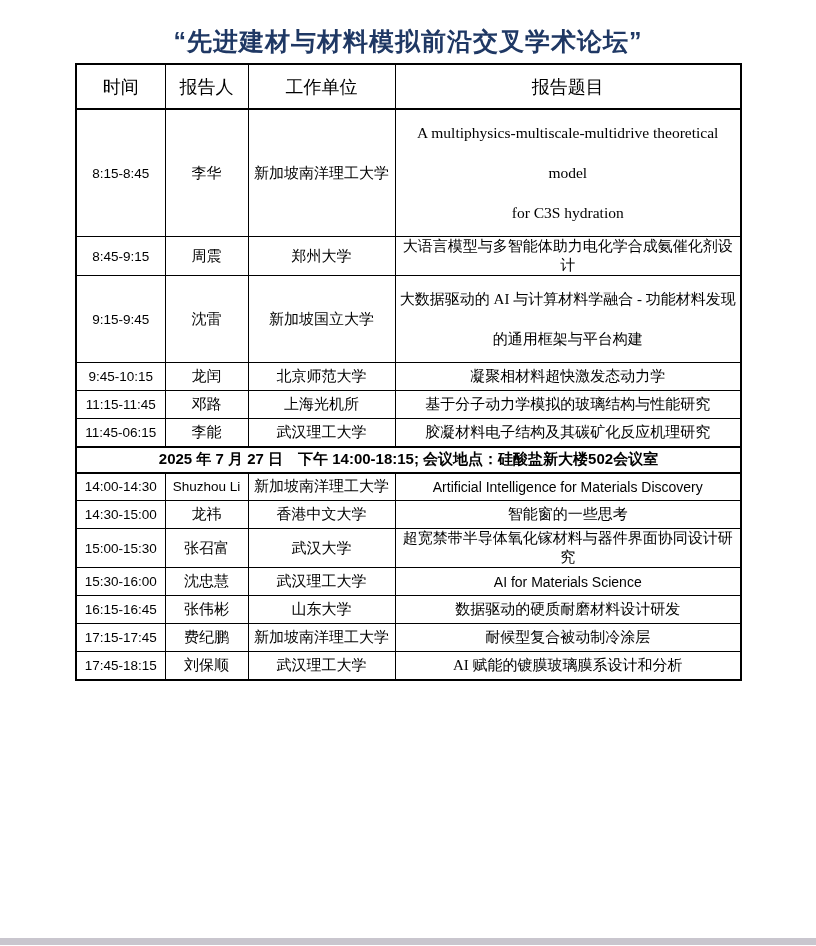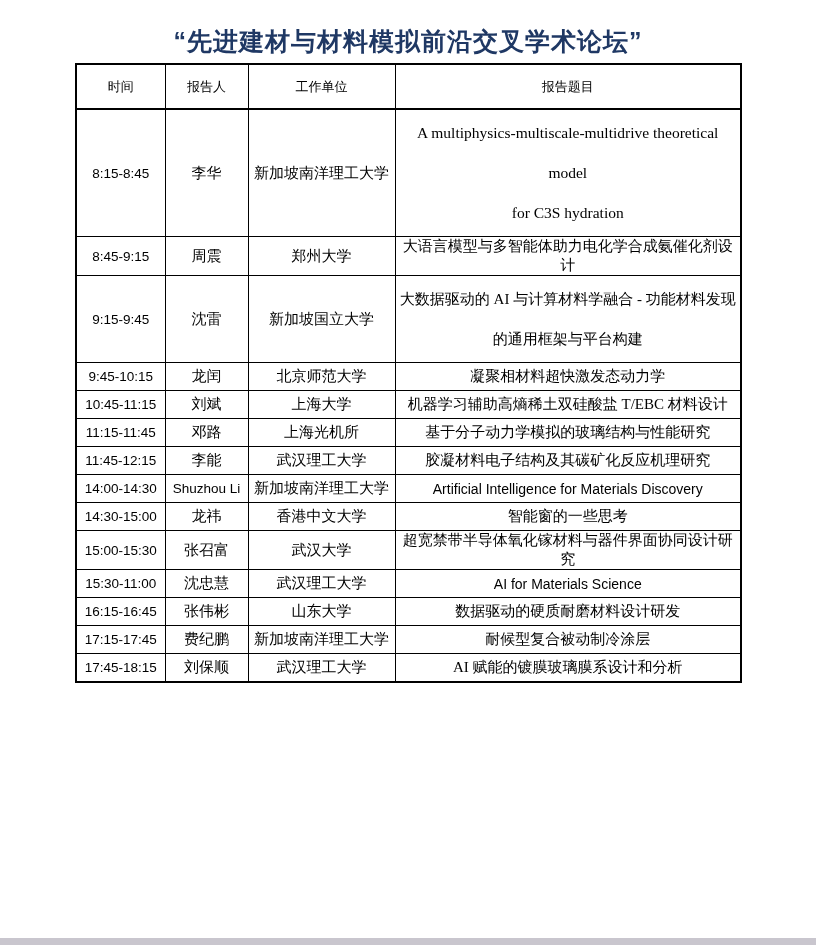--- a/index.html
+++ b/index.html
@@ -41,21 +41,21 @@
     vertical-align: middle;
     padding: 0 2px;
     box-sizing: border-box;
     white-space: pre-wrap;
     color: #000000;
   }
   tr.header-row th {
     height: 45px;
     font-weight: 400;
     font-family: "Liberation Serif", "DejaVu Serif", serif;
-    font-size: 13px;
+    font-size: 18px;
     border-bottom: 2px solid #000000;
   }
   tr.session-row td {
     height: 26px;
     border-top: 2px solid #000000;
     border-bottom: 2px solid #000000;
     font-family: "Liberation Sans", sans-serif;
     font-weight: 700;
     font-size: 15px;
   }
@@ -134,57 +134,54 @@
         <td class="c-affil">新加坡国立大学</td>
         <td class="c-title two-line">大数据驱动的 AI 与计算材料学融合 - 功能材料发现<br>的通用框架与平台构建</td>
       </tr>
       <tr class="data-row">
         <td class="c-time">9:45-10:15</td>
         <td class="c-speaker">龙闰</td>
         <td class="c-affil">北京师范大学</td>
         <td class="c-title">凝聚相材料超快激发态动力学</td>
       </tr>
       <tr class="data-row">
-        <td class="c-time">10:45-11:15</td>
-        <td class="c-speaker">刘斌</td>
-        <td class="c-affil">上海大学</td>
-        <td class="c-title">机器学习辅助高熵稀土双硅酸盐 T/EBC 材料设计</td>
-      </tr>
-      <tr class="data-row">
         <td class="c-time">11:15-11:45</td>
         <td class="c-speaker">邓路</td>
         <td class="c-affil">上海光机所</td>
         <td class="c-title">基于分子动力学模拟的玻璃结构与性能研究</td>
       </tr>
       <tr class="data-row">
-        <td class="c-time">11:45-12:15</td>
+        <td class="c-time">11:45-06:15</td>
         <td class="c-speaker">李能</td>
         <td class="c-affil">武汉理工大学</td>
         <td class="c-title">胶凝材料电子结构及其碳矿化反应机理研究</td>
+      </tr>
+      <tr class="session-row">
+        <td colspan="4">2025 年 7 月 27 日　下午 14:00-18:15; 会议地点：硅酸盐新大楼502会议室</td>
       </tr>
       <tr class="data-row">
         <td class="c-time">14:00-14:30</td>
         <td class="c-speaker latin">Shuzhou Li</td>
         <td class="c-affil">新加坡南洋理工大学</td>
         <td class="c-title latin">Artificial Intelligence for Materials Discovery</td>
       </tr>
       <tr class="data-row">
         <td class="c-time">14:30-15:00</td>
         <td class="c-speaker">龙祎</td>
         <td class="c-affil">香港中文大学</td>
         <td class="c-title">智能窗的一些思考</td>
       </tr>
       <tr class="data-row">
         <td class="c-time">15:00-15:30</td>
         <td class="c-speaker">张召富</td>
         <td class="c-affil">武汉大学</td>
         <td class="c-title">超宽禁带半导体氧化镓材料与器件界面协同设计研究</td>
       </tr>
       <tr class="data-row">
-        <td class="c-time">15:30-11:00</td>
+        <td class="c-time">15:30-16:00</td>
         <td class="c-speaker">沈忠慧</td>
         <td class="c-affil">武汉理工大学</td>
         <td class="c-title latin">AI for Materials Science</td>
       </tr>
       <tr class="data-row">
         <td class="c-time">16:15-16:45</td>
         <td class="c-speaker">张伟彬</td>
         <td class="c-affil">山东大学</td>
         <td class="c-title">数据驱动的硬质耐磨材料设计研发</td>
       </tr>

